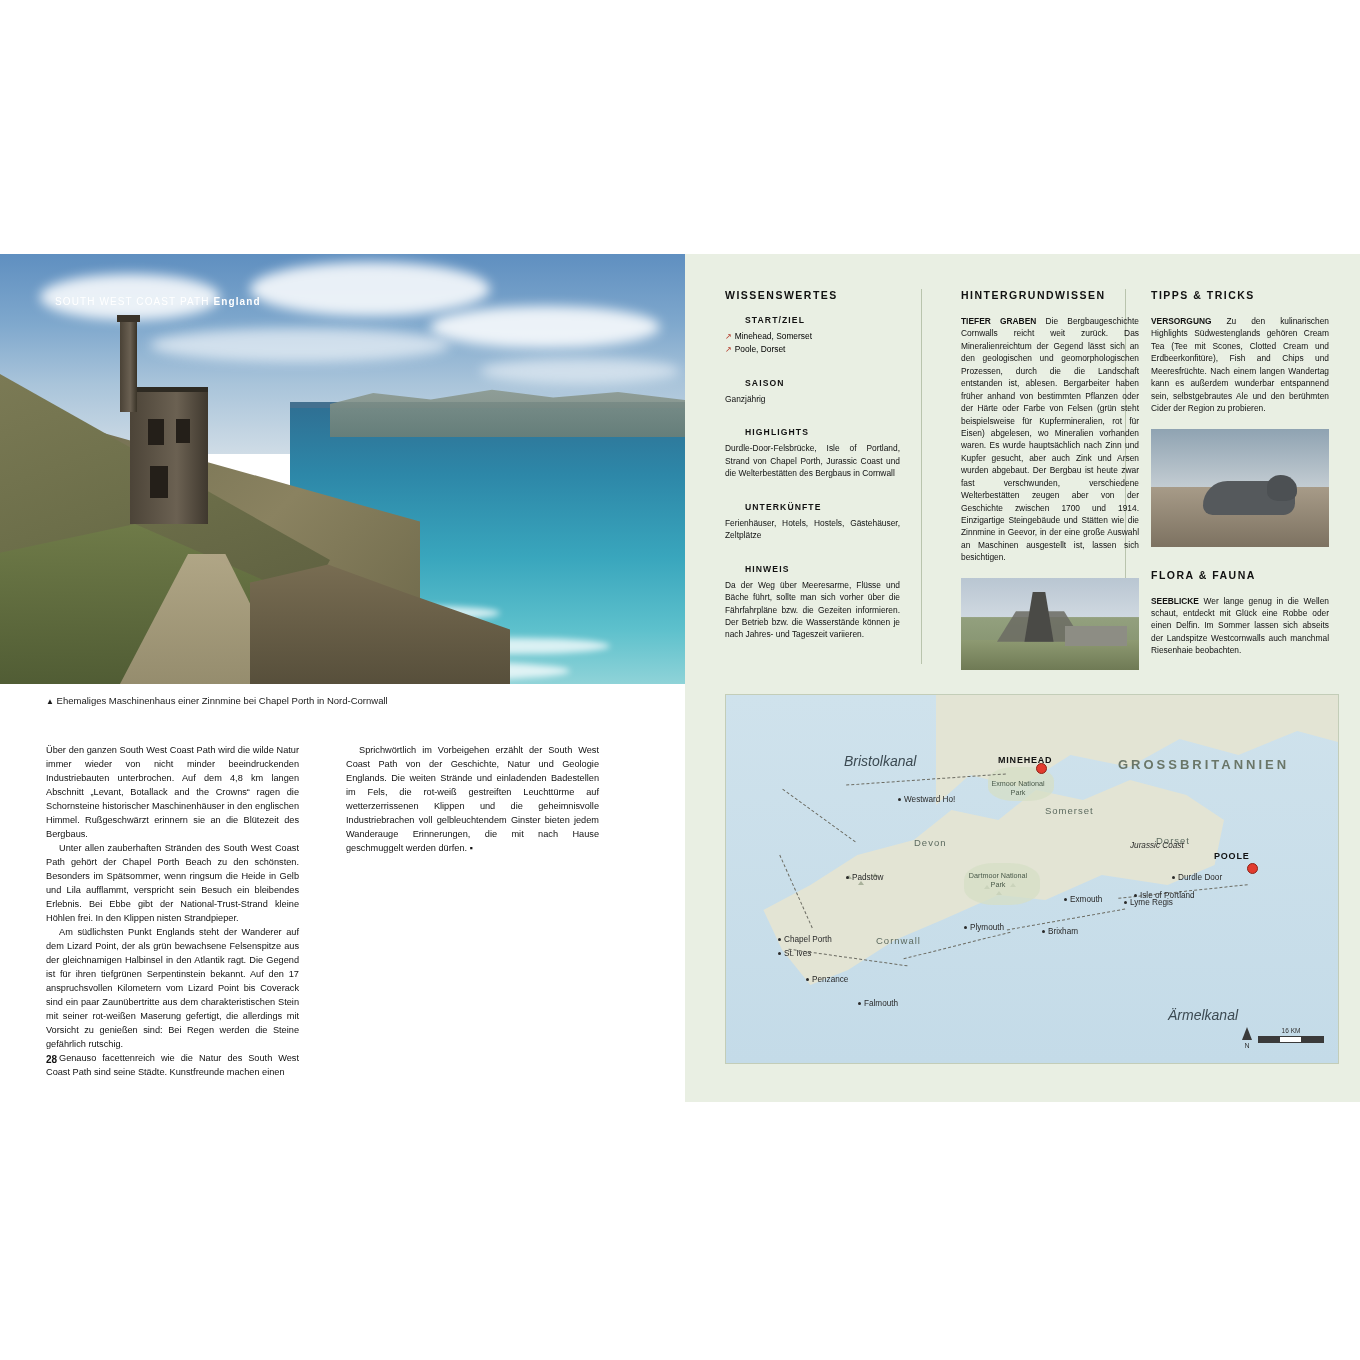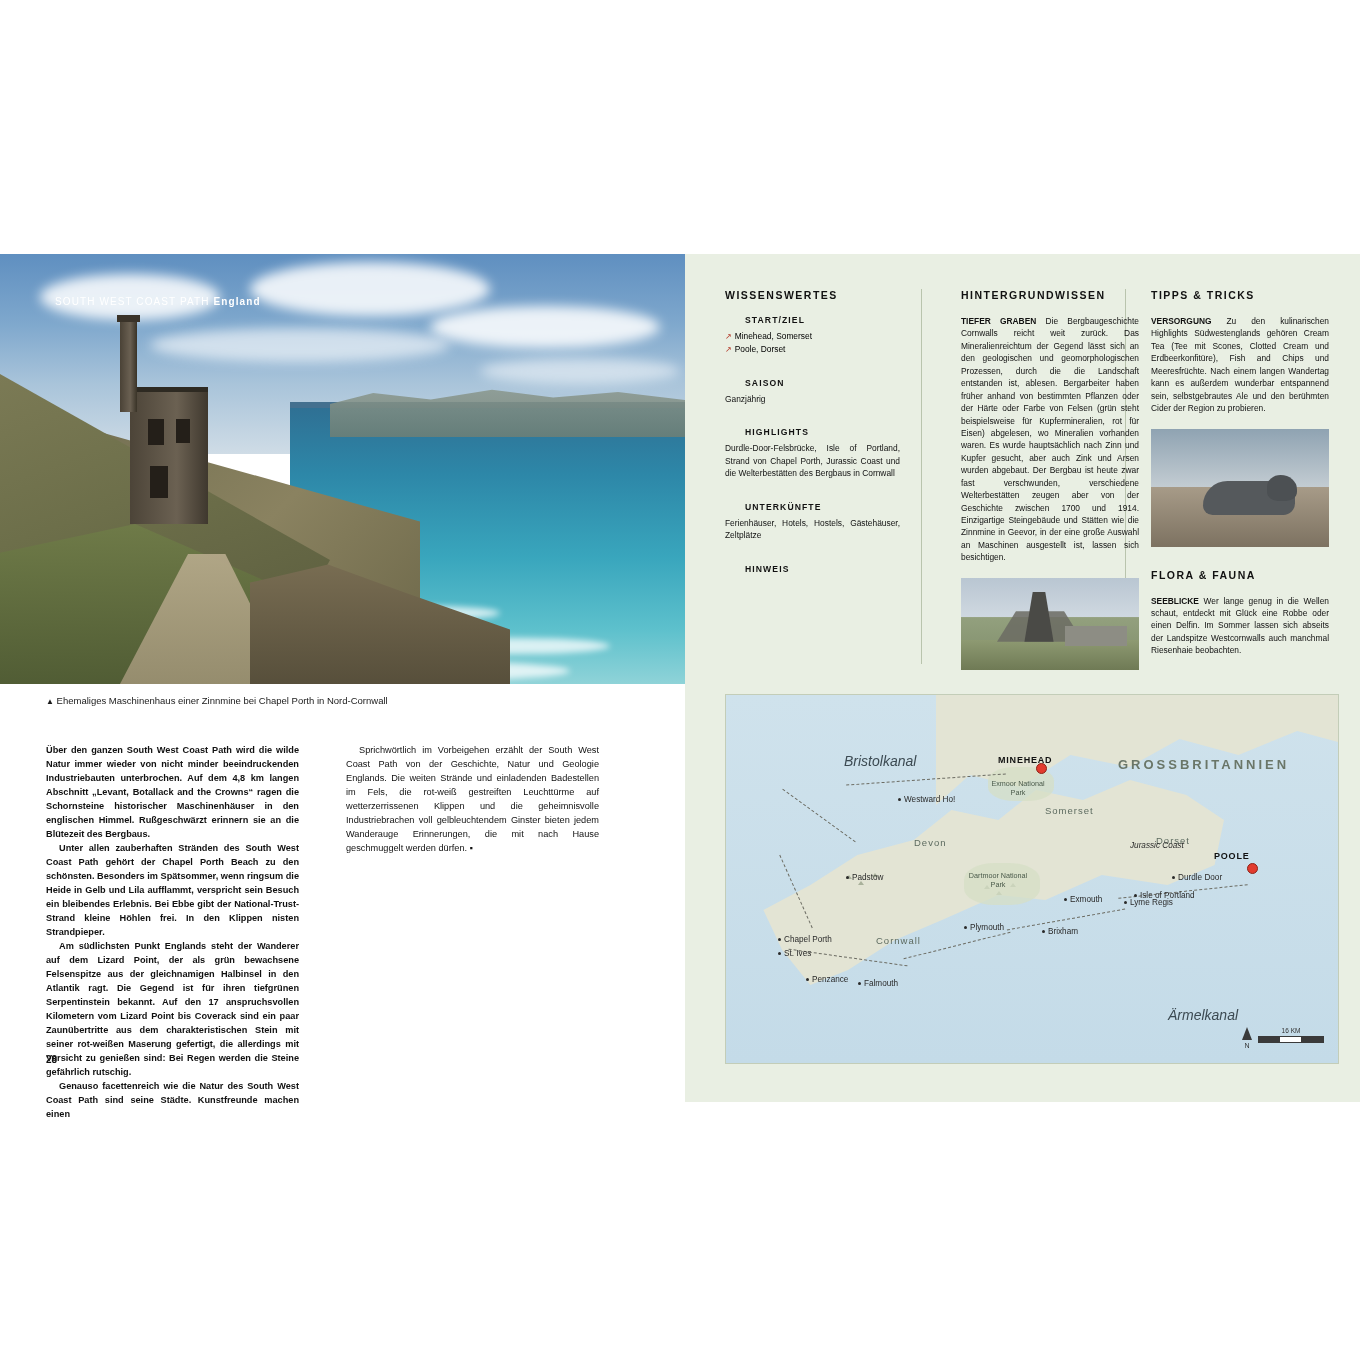--- a/index.html
+++ b/index.html
@@ -47,21 +47,21 @@
   .chim-cap{position:absolute;left:117px;top:61px;width:23px;height:7px;background:#3a3329;}
   .eh-window{position:absolute;background:#241f19;}
   .hero-caption{position:absolute;left:55px;top:42px;font-size:10px;letter-spacing:1.1px;color:#ffffff;}
   .hero-caption b{font-weight:bold;}
   .figure-caption{position:absolute;left:46px;top:440px;width:420px;font-size:9.5px;color:#1a1a1a;line-height:1.45;}
   .figure-caption .arrow{font-size:8px;}
 
   .cols{position:absolute;left:46px;top:490px;width:600px;}
   .col-a{position:absolute;left:0;top:0;width:253px;font-size:9.2px;line-height:1.52;color:#111;text-align:justify;}
   .col-b{position:absolute;left:300px;top:0;width:253px;}
-  .col-a p{margin:0;text-indent:0;font-weight:bold;}
+  .col-a p{margin:0;text-indent:0;}
   .col-a p.ind{text-indent:13px;}
   .pullquote{font-family:"Liberation Serif",serif;font-weight:bold;font-size:17.5px;
     line-height:1.3;text-align:center;color:#111;margin:0 0 28px 0;}
   .col-b .body{font-size:9.2px;line-height:1.52;color:#111;text-align:justify;}
   .col-b .body p{margin:0;}
   .col-b .body p.ind{text-indent:13px;}
   .folio{position:absolute;left:46px;top:800px;font-size:10px;font-weight:bold;color:#111;}
 
   
   .page-right{position:absolute;left:685px;top:0;width:675px;height:848px;background:#e9efe3;}
@@ -194,20 +194,21 @@
         <h4>SAISON</h4>
         <p>Ganzjährig</p>
 
         <h4>HIGHLIGHTS</h4>
         <p>Durdle-Door-Felsbrücke, Isle of Portland, Strand von Chapel Porth, Jurassic Coast und die Welterbestätten des Bergbaus in Cornwall</p>
 
         <h4>UNTERKÜNFTE</h4>
         <p>Ferienhäuser, Hotels, Hostels, Gästehäuser, Zeltplätze</p>
 
         <h4>HINWEIS</h4>
+        <p>Da der Weg über Meeresarme, Flüsse und Bäche führt, sollte man sich vorher über die Fährfahrpläne bzw. die Gezeiten informieren. Der Betrieb bzw. die Wasserstände können je nach Jahres- und Tageszeit variieren.</p>
       </div>
 
       <div class="icol" style="left:236px;width:178px;">
         <h3>HINTERGRUNDWISSEN</h3>
         <p><span class="lead">TIEFER GRABEN</span> <span>Die Bergbaugeschichte Cornwalls reicht weit zurück. Das Mineralienreichtum der Gegend lässt sich an den geologischen und geomorphologischen Prozessen, durch die die Landschaft entstanden ist, ablesen. Bergarbeiter haben früher anhand von bestimmten Pflanzen oder der Härte oder Farbe von Felsen (grün steht beispielsweise für Kupfermineralien, rot für Eisen) abgelesen, wo Mineralien vorhanden waren. Es wurde hauptsächlich nach Zinn und Kupfer gesucht, aber auch Zink und Arsen wurden abgebaut. Der Bergbau ist heute zwar fast verschwunden, verschiedene Welterbestätten zeugen aber von der Geschichte zwischen 1700 und 1914. Einzigartige Steingebäude und Stätten wie die Zinnmine in Geevor, in der eine große Auswahl an Maschinen ausgestellt ist, lassen sich besichtigen.</span></p>
         <div class="photo mine-photo">
           <div class="mp-ground"></div>
           <div class="mp-frame"></div>
           <div class="mp-head"></div>
           <div class="mp-bldg"></div>
@@ -268,21 +269,21 @@
       <div class="map-pin" style="left:310px;top:68px;"></div>
 
       <div class="map-major" style="left:488px;top:156px;">POOLE</div>
       <div class="map-pin" style="left:521px;top:168px;"></div>
 
       <div class="map-town" style="left:172px;top:92px;margin-top:8px;"><span class="dot"></span><span>Westward Ho!</span></div>
       <div class="map-town" style="left:120px;top:178px;"><span class="dot"></span><span>Padstow</span></div>
       <div class="map-town" style="left:52px;top:240px;"><span class="dot"></span><span>Chapel Porth</span></div>
       <div class="map-town" style="left:52px;top:254px;"><span class="dot"></span><span>St. Ives</span></div>
       <div class="map-town" style="left:80px;top:280px;"><span class="dot"></span><span>Penzance</span></div>
-      <div class="map-town" style="left:132px;top:284px;"><span class="dot"></span><span>Falmouth</span></div>
+      <div class="map-town" style="left:132px;top:304px;"><span class="dot"></span><span>Falmouth</span></div>
       <div class="map-town" style="left:238px;top:228px;"><span class="dot"></span><span>Plymouth</span></div>
       <div class="map-town" style="left:316px;top:232px;"><span class="dot"></span><span>Brixham</span></div>
       <div class="map-town" style="left:338px;top:200px;"><span class="dot"></span><span>Exmouth</span></div>
       <div class="map-town" style="left:398px;top:162px;margin-top:41px;"><span class="dot"></span><span>Lyme Regis</span></div>
       <div class="map-town" style="left:404px;top:146px;font-style:italic;"><span>Jurassic Coast</span></div>
       <div class="map-town" style="left:446px;top:178px;"><span class="dot"></span><span>Durdle Door</span></div>
       <div class="map-town" style="left:408px;top:196px;"><span class="dot"></span><span>Isle of Portland</span></div>
 
       <div class="compass">
         <div class="tri"></div>

